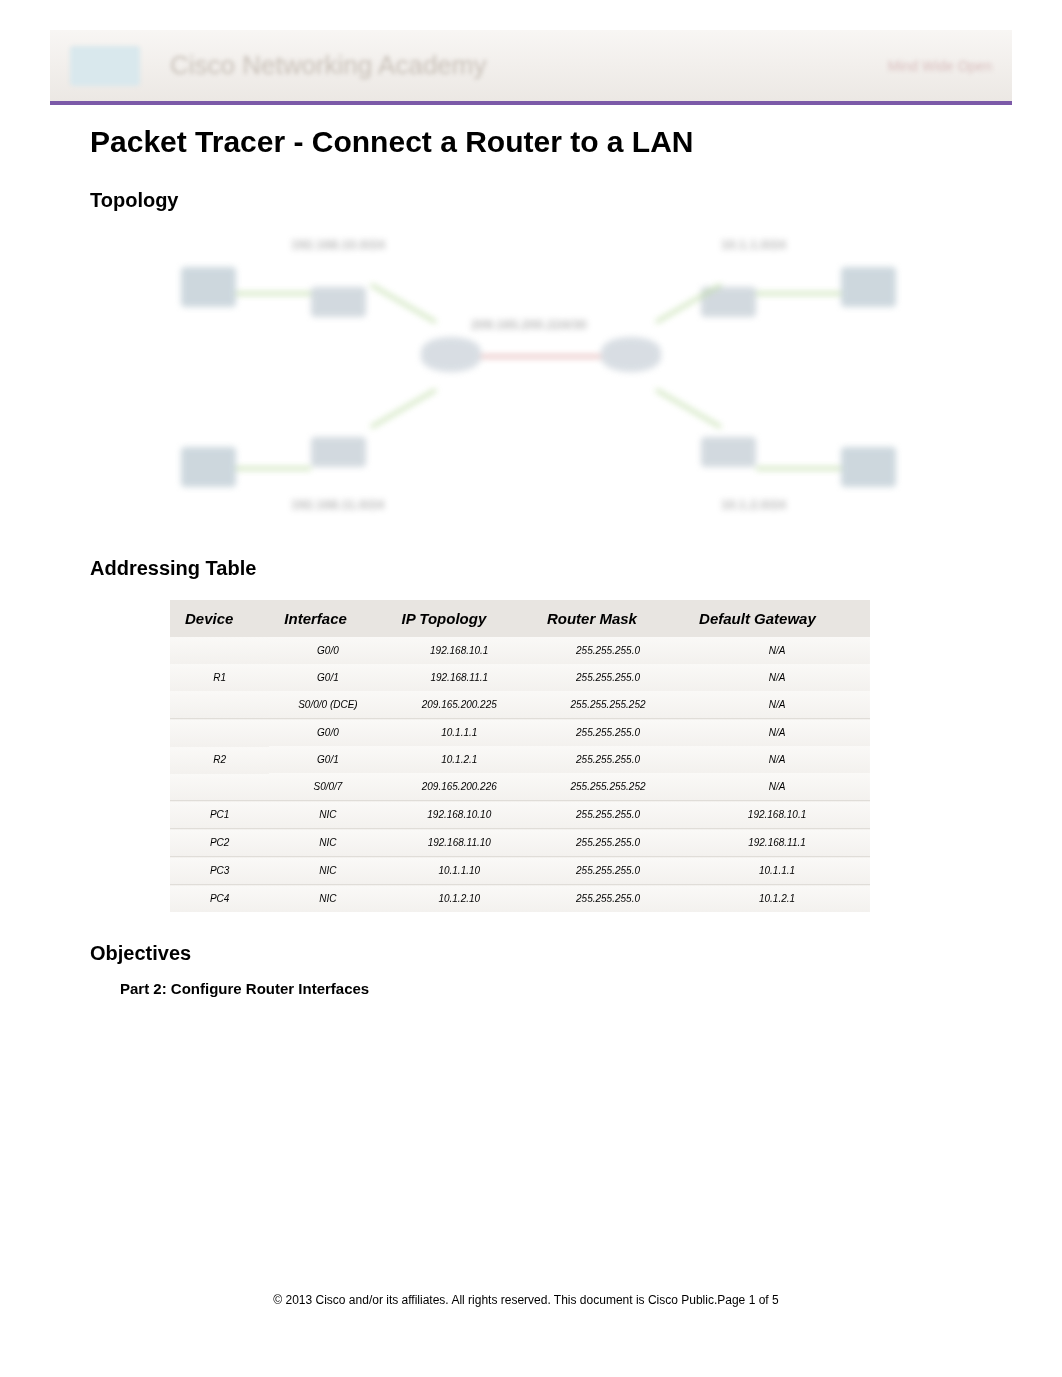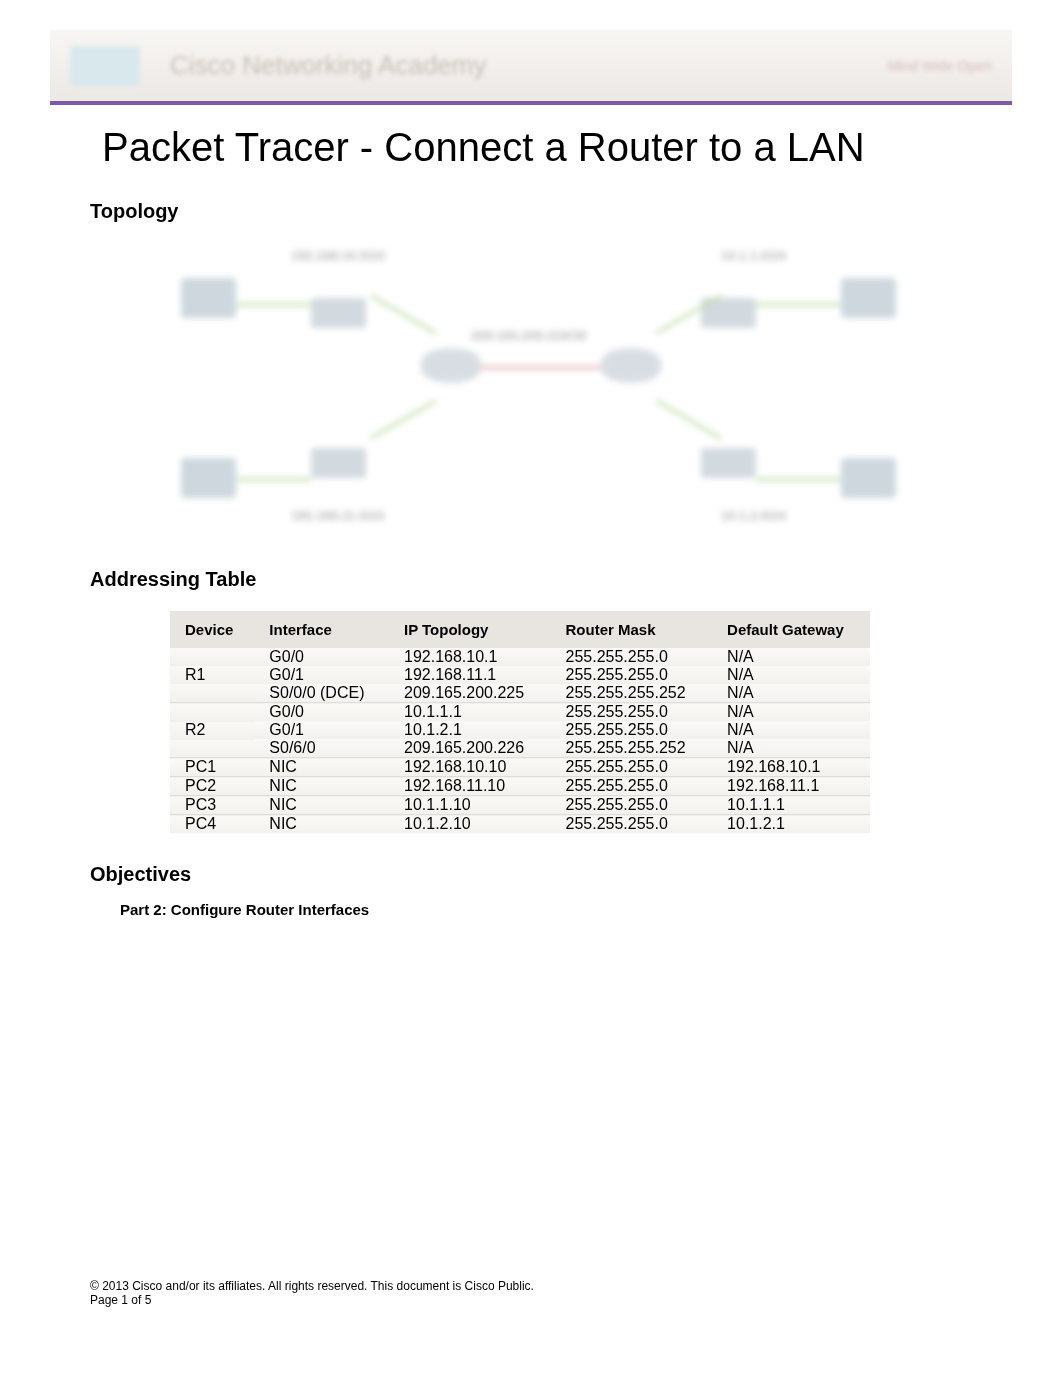--- a/index.html
+++ b/index.html
@@ -46,23 +46,23 @@
       position: absolute;
       right: 20px;
       color: #d8bdbd;
       font-size: 14px;
       filter: blur(2px);
     }
     .content {
       padding: 0 40px;
     }
     .main-title {
-      font-size: 40px;
-      font-weight: normal;
-      margin: 20px 0 30px 12px;
+      font-size: 30px;
+      font-weight: bold;
+      margin: 20px 0 30px 0;
     }
     .section-title {
       font-size: 20px;
       font-weight: bold;
       margin: 20px 0 15px 0;
     }
     .topology-diagram {
       width: 780px;
       height: 300px;
       margin: 10px auto 30px auto;
@@ -99,32 +99,34 @@
     .diagram-label {
       position: absolute;
       font-size: 13px;
       color: #999;
       font-weight: bold;
     }
     .addressing-table {
       width: 700px;
       margin: 20px auto 30px 80px;
       border-collapse: collapse;
+      font-style: italic;
     }
     .addressing-table th {
       background: #e8e5e1;
       font-weight: bold;
       padding: 10px 15px;
       text-align: left;
       font-size: 15px;
     }
     .addressing-table td {
-      padding: 0 15px;
-      font-size: 16px;
+      padding: 8px 15px;
+      font-size: 10px;
       vertical-align: middle;
+      text-align: center;
     }
     .addressing-table tbody tr {
       background: linear-gradient(to bottom, #faf9f7, #f3f1ee);
     }
     .addressing-table td.device-cell {
       font-weight: normal;
     }
     .device-group-border {
       border-top: 1px solid #e0ddd8;
     }
@@ -133,26 +135,25 @@
       margin-top: 10px;
     }
     .objective-item {
       font-weight: bold;
       font-size: 15px;
       margin-bottom: 8px;
     }
     .footer {
       position: absolute;
       bottom: 70px;
-      left: 90px;
+      left: 80px;
       right: 90px;
       font-size: 12px;
       display: flex;
       justify-content: center;
-      flex-direction: column;
     }
   </style>
 </head>
 <body>
 
 <div class="page">
   <div class="header-banner">
     <div class="logo-placeholder"></div>
     <div class="banner-text">Cisco Networking Academy</div>
     <div class="banner-right">Mind Wide Open</div>
@@ -231,21 +232,21 @@
             <td>255.255.255.0</td>
             <td>N/A</td>
           </tr>
           <tr>
             <td>G0/1</td>
             <td>10.1.2.1</td>
             <td>255.255.255.0</td>
             <td>N/A</td>
           </tr>
           <tr>
-            <td>S0/6/0</td>
+            <td>S0/0/7</td>
             <td>209.165.200.226</td>
             <td>255.255.255.252</td>
             <td>N/A</td>
           </tr>
           <tr class="device-group-border">
             <td class="device-cell">PC1</td>
             <td>NIC</td>
             <td>192.168.10.10</td>
             <td>255.255.255.0</td>
             <td>192.168.10.1</td>

